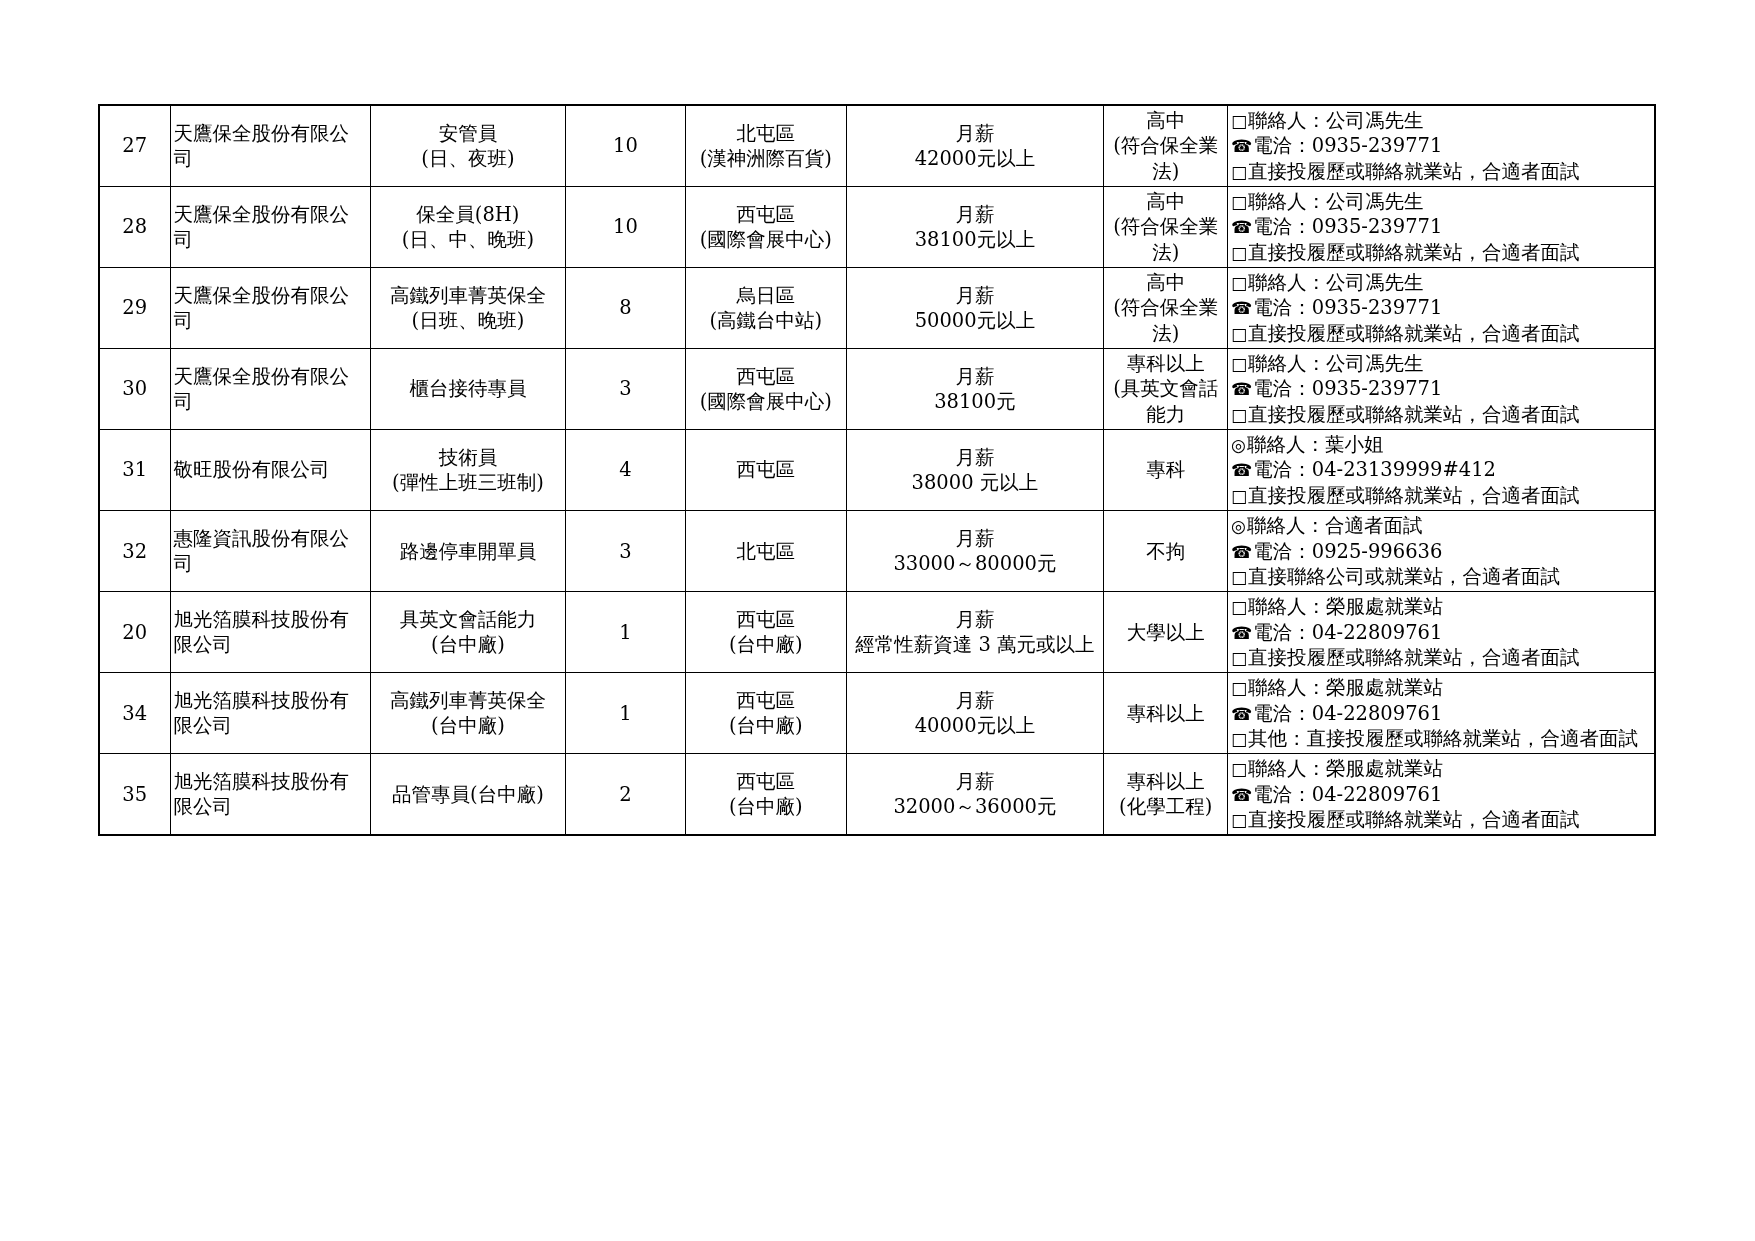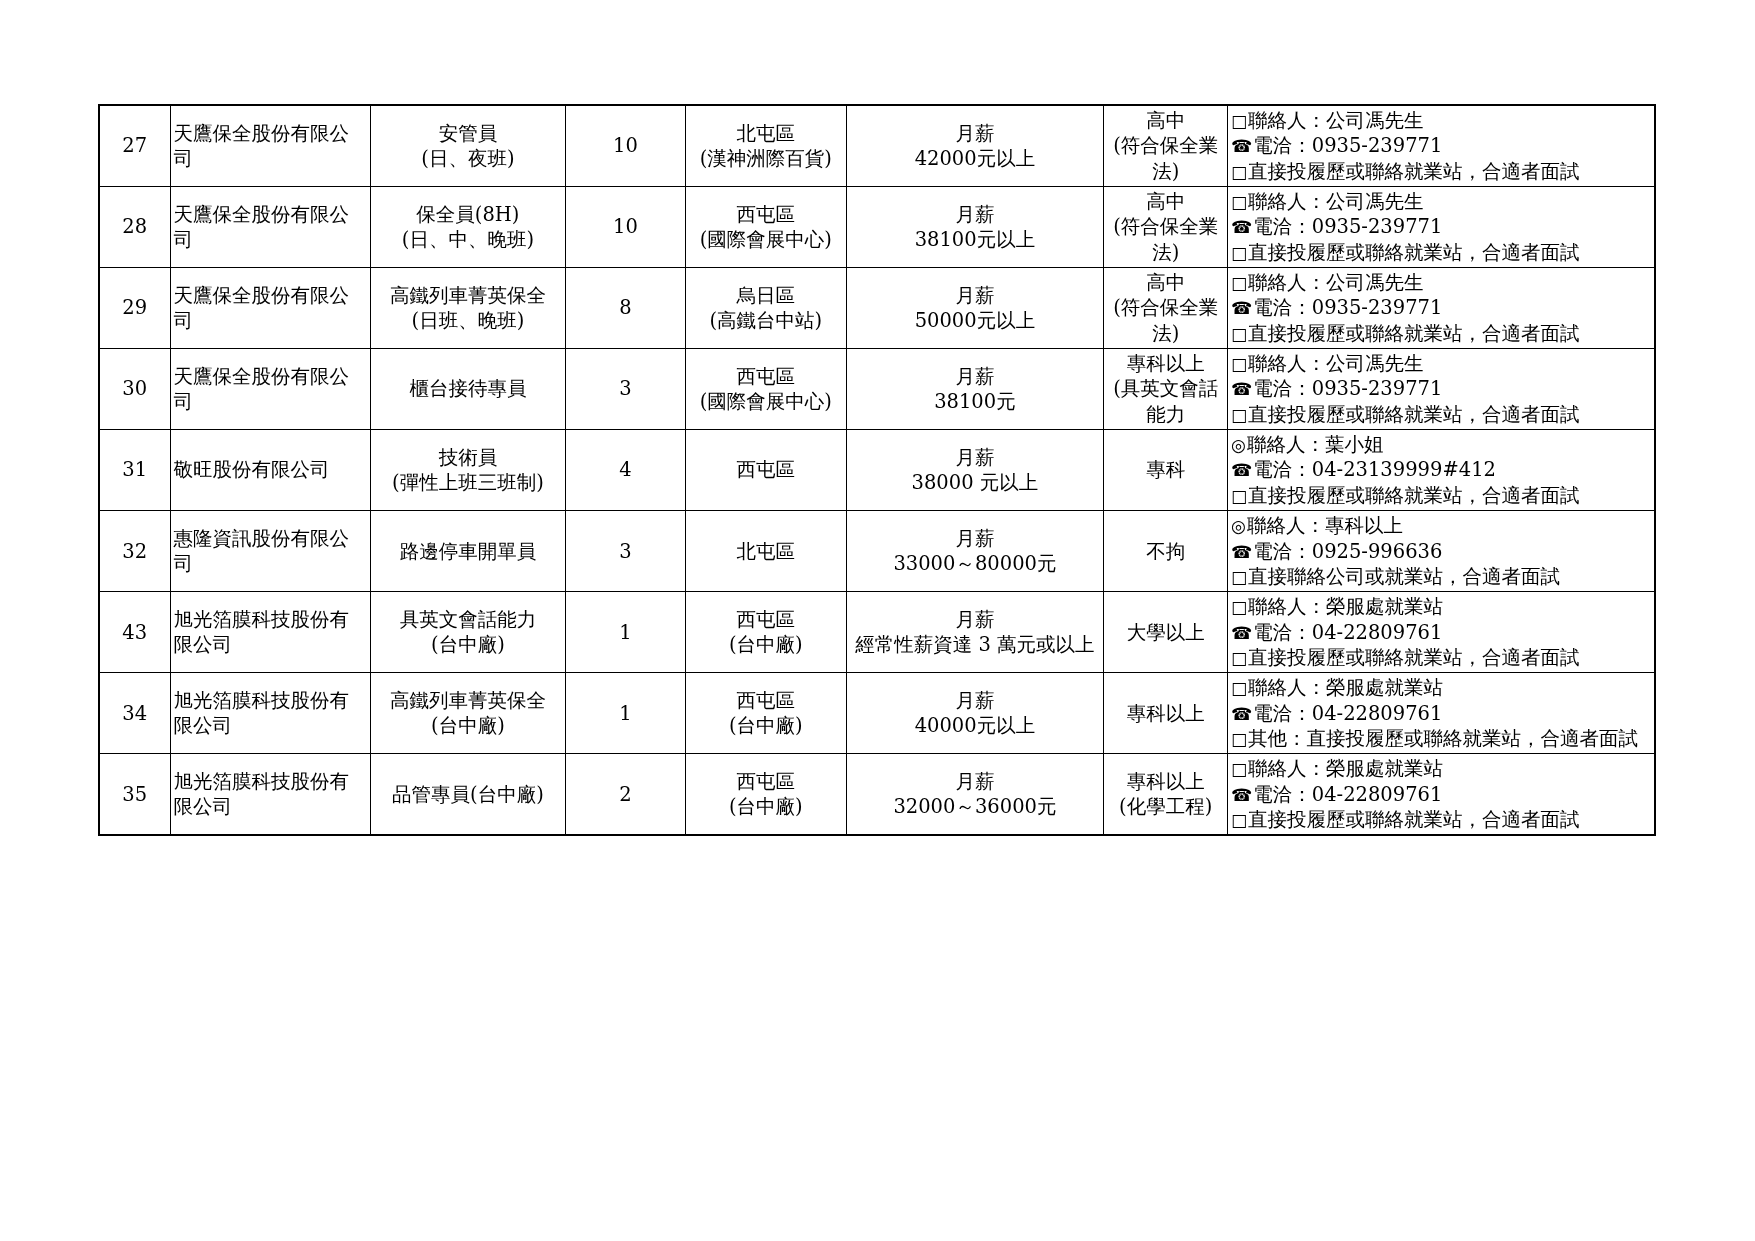--- a/index.html
+++ b/index.html
@@ -223,27 +223,27 @@
             <span class="multi">北屯區</span>
           </td>
           <td class="cell-center">
             <span class="multi">月薪</span>
             <span class="multi">33000～80000元</span>
           </td>
           <td class="cell-center">
             <span class="multi">不拘</span>
           </td>
           <td class="cell-contact">
-            <div class="contact-line"><span class="mark">◎</span><span>聯絡人：專科以上</span></div>
+            <div class="contact-line"><span class="mark">◎</span><span>聯絡人：合適者面試</span></div>
             <div class="contact-line"><span class="mark">☎</span><span>電洽：0925-996636</span></div>
             <div class="contact-line"><span class="mark">□</span><span>直接聯絡公司或就業站，合適者面試</span></div>
           </td>
         </tr>
         <tr>
-          <td class="cell-center num-cell">43</td>
+          <td class="cell-center num-cell">20</td>
           <td class="cell-left">旭光箔膜科技股份有限公司</td>
           <td class="cell-center">
             <span class="multi">具英文會話能力</span>
             <span class="multi">(台中廠)</span>
           </td>
           <td class="cell-center num-cell">1</td>
           <td class="cell-center">
             <span class="multi">西屯區</span>
             <span class="multi">(台中廠)</span>
           </td>

